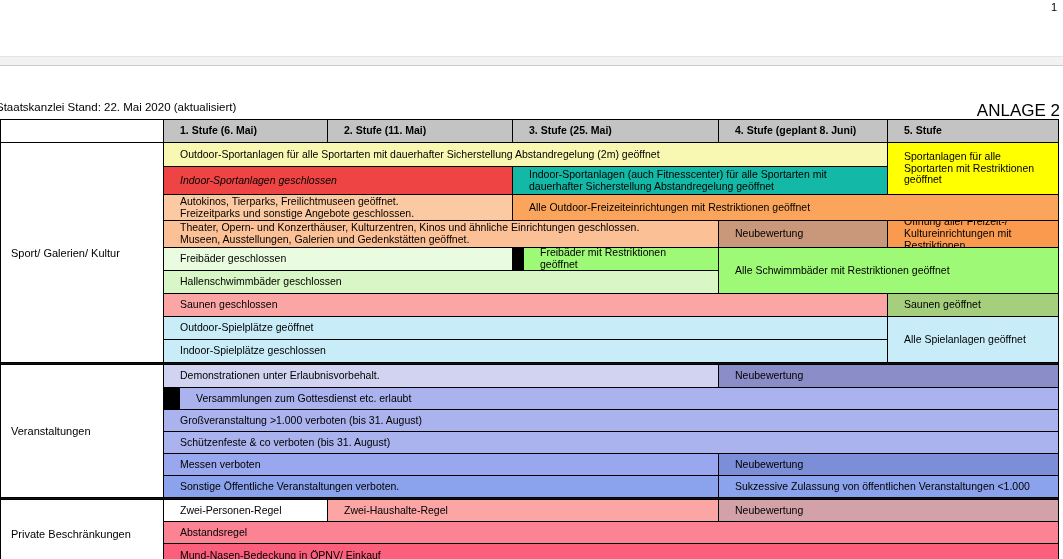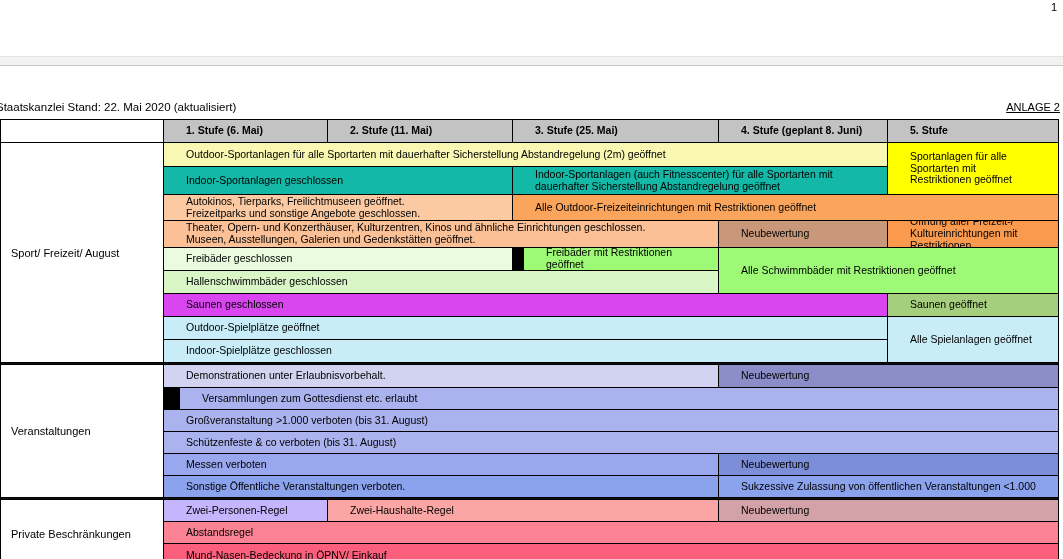--- a/index.html
+++ b/index.html
@@ -22,35 +22,34 @@
     background: #f2f2f2;
     border-top: 1px solid #e4e4e4;
     border-bottom: 1px solid #c9c9c9;
   }
   .meta-left {
     position: absolute; left: -4px; top: 101px;
     font-size: 11.5px; white-space: nowrap;
   }
   .meta-right {
     position: absolute; right: 3px; top: 101px;
-    font-size: 11px;
-    text-decoration: underline;
+    font-size: 17px;
   }
   .tbl {
     position: absolute; left: 0; top: 119px;
     display: grid;
     grid-template-columns: 162px 163px 184px 205px 168px 170px;
     grid-template-rows: 22px 23px 27px 25px 26px 22px 22px 22px 22px 22px 1px 22px 21px 21px 21px 21px 21px 1px 21px 21px 24px;
     gap: 1px;
     background: #000;
     border: 1px solid #000;
   }
   .cell {
     display: flex; align-items: center;
-    padding: 2px 22px;
+    padding: 2px 16px;
     font-size: 10.5px;
     line-height: 1.14;
     white-space: pre-line;
     overflow: hidden;
   }
   .hdr { font-weight: bold; background: #c3c3c3; }
   .corner { background: #ffffff; }
   .grouplabel {
     background: #ffffff;
     display: flex; align-items: center;
@@ -69,46 +68,46 @@
 
 <div class="tbl">
 
   <div class="cell corner" style="grid-column:1;grid-row:1"></div>
   <div class="cell hdr" style="grid-column:2;grid-row:1">1. Stufe (6. Mai)</div>
   <div class="cell hdr" style="grid-column:3;grid-row:1">2. Stufe (11. Mai)</div>
   <div class="cell hdr" style="grid-column:4;grid-row:1">3. Stufe (25. Mai)</div>
   <div class="cell hdr" style="grid-column:5;grid-row:1">4. Stufe (geplant 8. Juni)</div>
   <div class="cell hdr" style="grid-column:6;grid-row:1">5. Stufe</div>
 
-  <div class="grouplabel" style="grid-column:1;grid-row:2 / span 9">Sport/ Freizeit/ August</div>
+  <div class="grouplabel" style="grid-column:1;grid-row:2 / span 9">Sport/ Galerien/ Kultur</div>
   <div class="grouplabel" style="grid-column:1;grid-row:12 / span 6">Veranstaltungen</div>
   <div class="grouplabel" style="grid-column:1;grid-row:19 / span 3">Private Beschränkungen</div>
 
   <div class="cell" style="grid-area: 2 / 2 / auto / span 4; background: rgb(248, 248, 178);">Outdoor-Sportanlagen für alle Sportarten mit dauerhafter Sicherstellung Abstandregelung (2m) geöffnet</div>
   <div class="cell" style="grid-area: 2 / 6 / span 2; background: rgb(255, 255, 0);">Sportanlagen für alle Sportarten mit Restriktionen geöffnet</div>
 
-  <div class="cell" style="grid-area: 3 / 2 / auto / span 2; background: #14b8a6;">Indoor-Sportanlagen geschlossen</div>
+  <div class="cell" style="grid-area: 3 / 2 / auto / span 2; background: #ef4444; font-style: italic;">Indoor-Sportanlagen geschlossen</div>
   <div class="cell" style="grid-area: 3 / 4 / auto / span 2; background: #14b8a6;">Indoor-Sportanlagen (auch Fitnesscenter) für alle Sportarten mit dauerhafter Sicherstellung Abstandregelung geöffnet</div>
 
   <div class="cell" style="grid-area: 4 / 2 / auto / span 2; background: rgb(252, 202, 162);">Autokinos, Tierparks, Freilichtmuseen geöffnet.
 Freizeitparks und sonstige Angebote geschlossen.</div>
   <div class="cell" style="grid-area: 4 / 4 / auto / span 3; background: rgb(251, 165, 92);">Alle Outdoor-Freizeiteinrichtungen mit Restriktionen  geöffnet</div>
 
   <div class="cell" style="grid-area: 5 / 2 / auto / span 3; background: rgb(251, 192, 150);">Theater, Opern- und Konzerthäuser, Kulturzentren, Kinos und ähnliche Einrichtungen geschlossen.
 Museen, Ausstellungen, Galerien und Gedenkstätten geöffnet.</div>
   <div class="cell" style="grid-area: 5 / 5; background: rgb(201, 152, 122);">Neubewertung</div>
   <div class="cell" style="grid-area: 5 / 6; background: rgb(250, 154, 78);">Öffnung aller Freizeit-/ Kultureinrichtungen mit Restriktionen</div>
 
   <div class="cell" style="grid-area: 6 / 2 / auto / span 2; background: rgb(233, 252, 223);">Freibäder geschlossen</div>
   <div class="cell" style="grid-area: 6 / 4; background: rgb(158, 249, 118); margin-left: 11px;">Freibäder mit Restriktionen geöffnet</div>
   <div class="cell" style="grid-area: 6 / 5 / span 2 / span 2; background: rgb(158, 249, 118);">Alle Schwimmbäder mit Restriktionen geöffnet</div>
 
   <div class="cell" style="grid-area: 7 / 2 / auto / span 3; background: rgb(217, 246, 198);">Hallenschwimmbäder geschlossen</div>
 
-  <div class="cell" style="grid-area: 8 / 2 / auto / span 4; background: #d946ef;">Saunen geschlossen</div>
+  <div class="cell" style="grid-area: 8 / 2 / auto / span 4; background: #fca5a5;">Saunen geschlossen</div>
   <div class="cell" style="grid-area: 8 / 6; background: rgb(166, 207, 125);">Saunen geöffnet</div>
 
   <div class="cell" style="grid-area: 9 / 2 / auto / span 4; background: rgb(200, 237, 249);">Outdoor-Spielplätze geöffnet</div>
   <div class="cell" style="grid-area: 9 / 6 / span 2; background: rgb(200, 237, 249);">Alle Spielanlagen geöffnet</div>
   <div class="cell" style="grid-area: 10 / 2 / auto / span 4; background: rgb(200, 237, 249);">Indoor-Spielplätze geschlossen</div>
 
   <div class="sep" style="grid-row:11"></div>
 
   <div class="cell" style="grid-area: 12 / 2 / auto / span 3; background: rgb(210, 211, 240);">Demonstrationen unter Erlaubnisvorbehalt.</div>
   <div class="cell" style="grid-area: 12 / 5 / auto / span 2; background: rgb(139, 141, 200);">Neubewertung</div>
@@ -118,19 +117,19 @@
   <div class="cell" style="grid-area: 15 / 2 / auto / span 5; background: rgb(170, 179, 238);">Schützenfeste &amp; co verboten (bis 31. August)</div>
 
   <div class="cell" style="grid-area: 16 / 2 / auto / span 3; background: rgb(152, 167, 238);">Messen verboten</div>
   <div class="cell" style="grid-area: 16 / 5 / auto / span 2; background: rgb(123, 142, 215);">Neubewertung</div>
 
   <div class="cell" style="grid-area: 17 / 2 / auto / span 3; background: rgb(139, 162, 236);">Sonstige Öffentliche Veranstaltungen verboten.</div>
   <div class="cell" style="grid-area: 17 / 5 / auto / span 2; background: rgb(139, 162, 236);">Sukzessive Zulassung von öffentlichen Veranstaltungen &lt;1.000</div>
 
   <div class="sep" style="grid-row:18"></div>
 
-  <div class="cell" style="grid-area: 19 / 2; background: #c4b5fd;">Zwei-Personen-Regel</div>
+  <div class="cell" style="grid-area: 19 / 2; background: #ffffff;">Zwei-Personen-Regel</div>
   <div class="cell" style="grid-area: 19 / 3 / auto / span 2; background: #fca5a5;">Zwei-Haushalte-Regel</div>
   <div class="cell" style="grid-area: 19 / 5 / auto / span 2; background: rgb(211, 162, 169);">Neubewertung</div>
 
   <div class="cell" style="grid-area: 20 / 2 / auto / span 5; background: rgb(252, 131, 148);">Abstandsregel</div>
   <div class="cell" style="grid-area: 21 / 2 / auto / span 5; background: rgb(252, 95, 123);">Mund-Nasen-Bedeckung in ÖPNV/ Einkauf</div>
 </div>
 
 </body></html>

